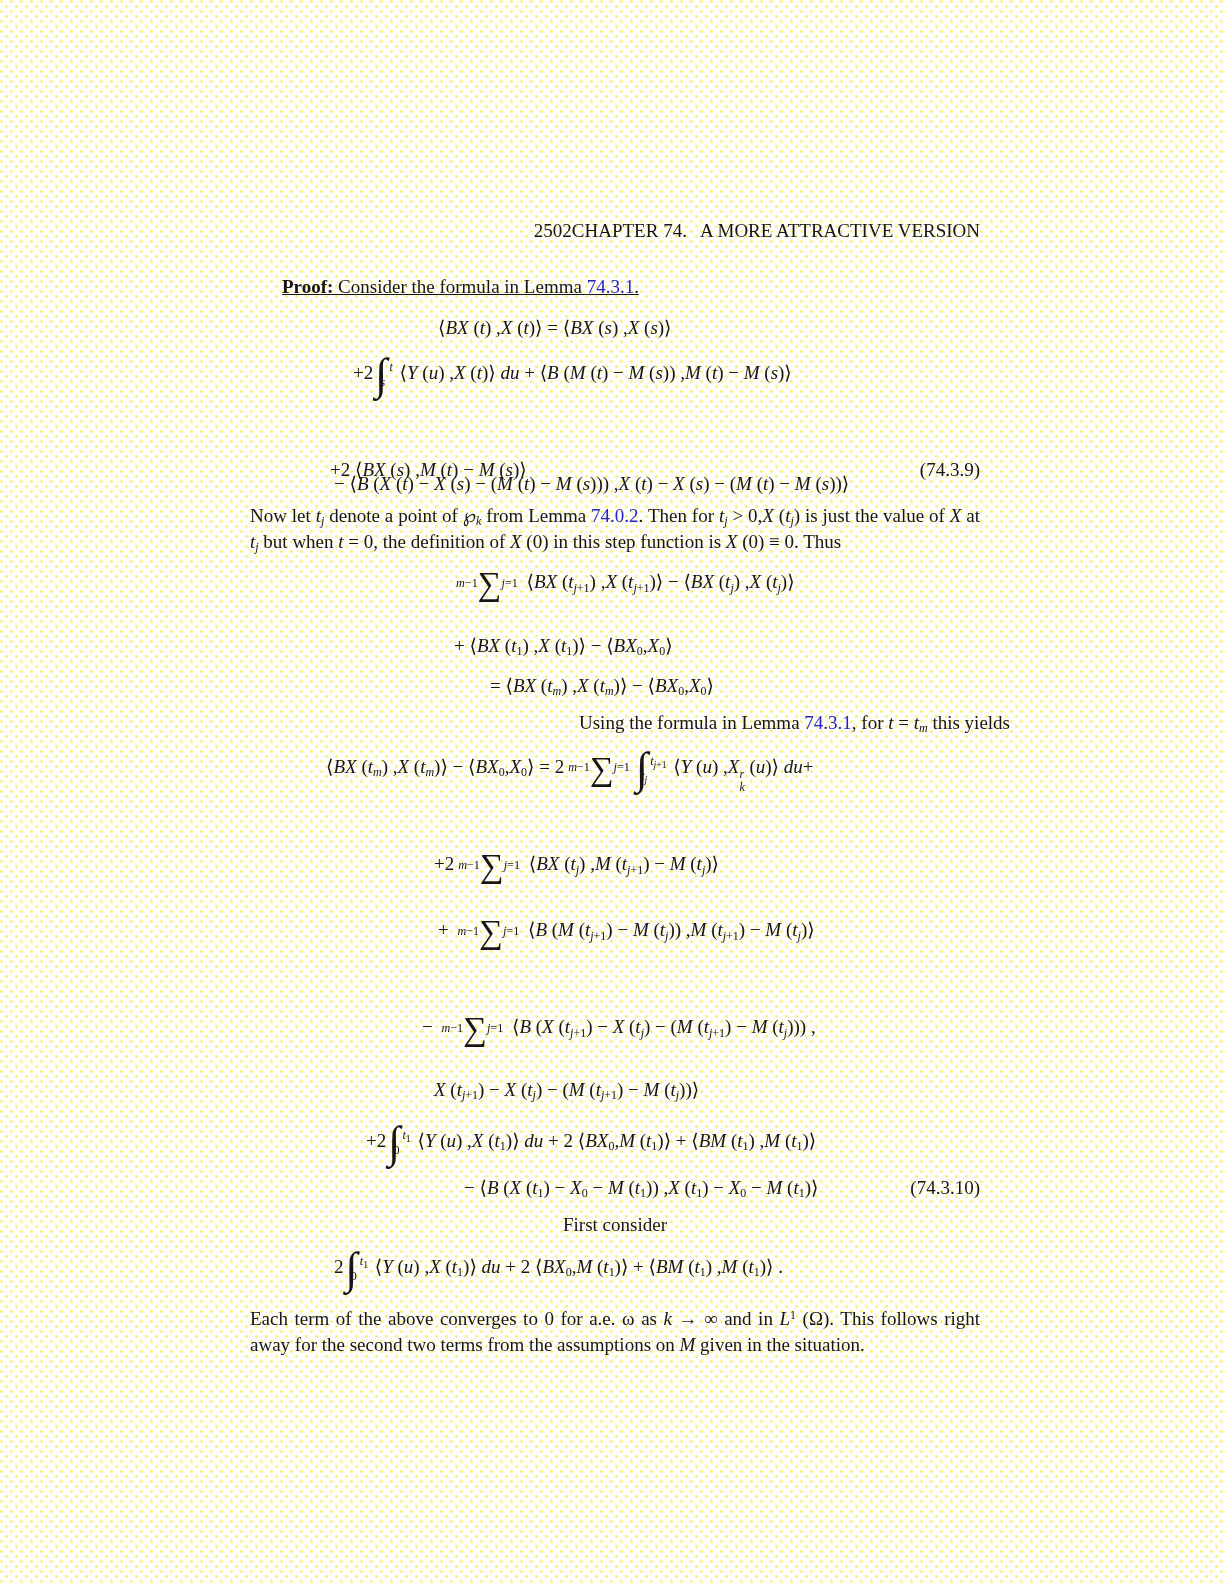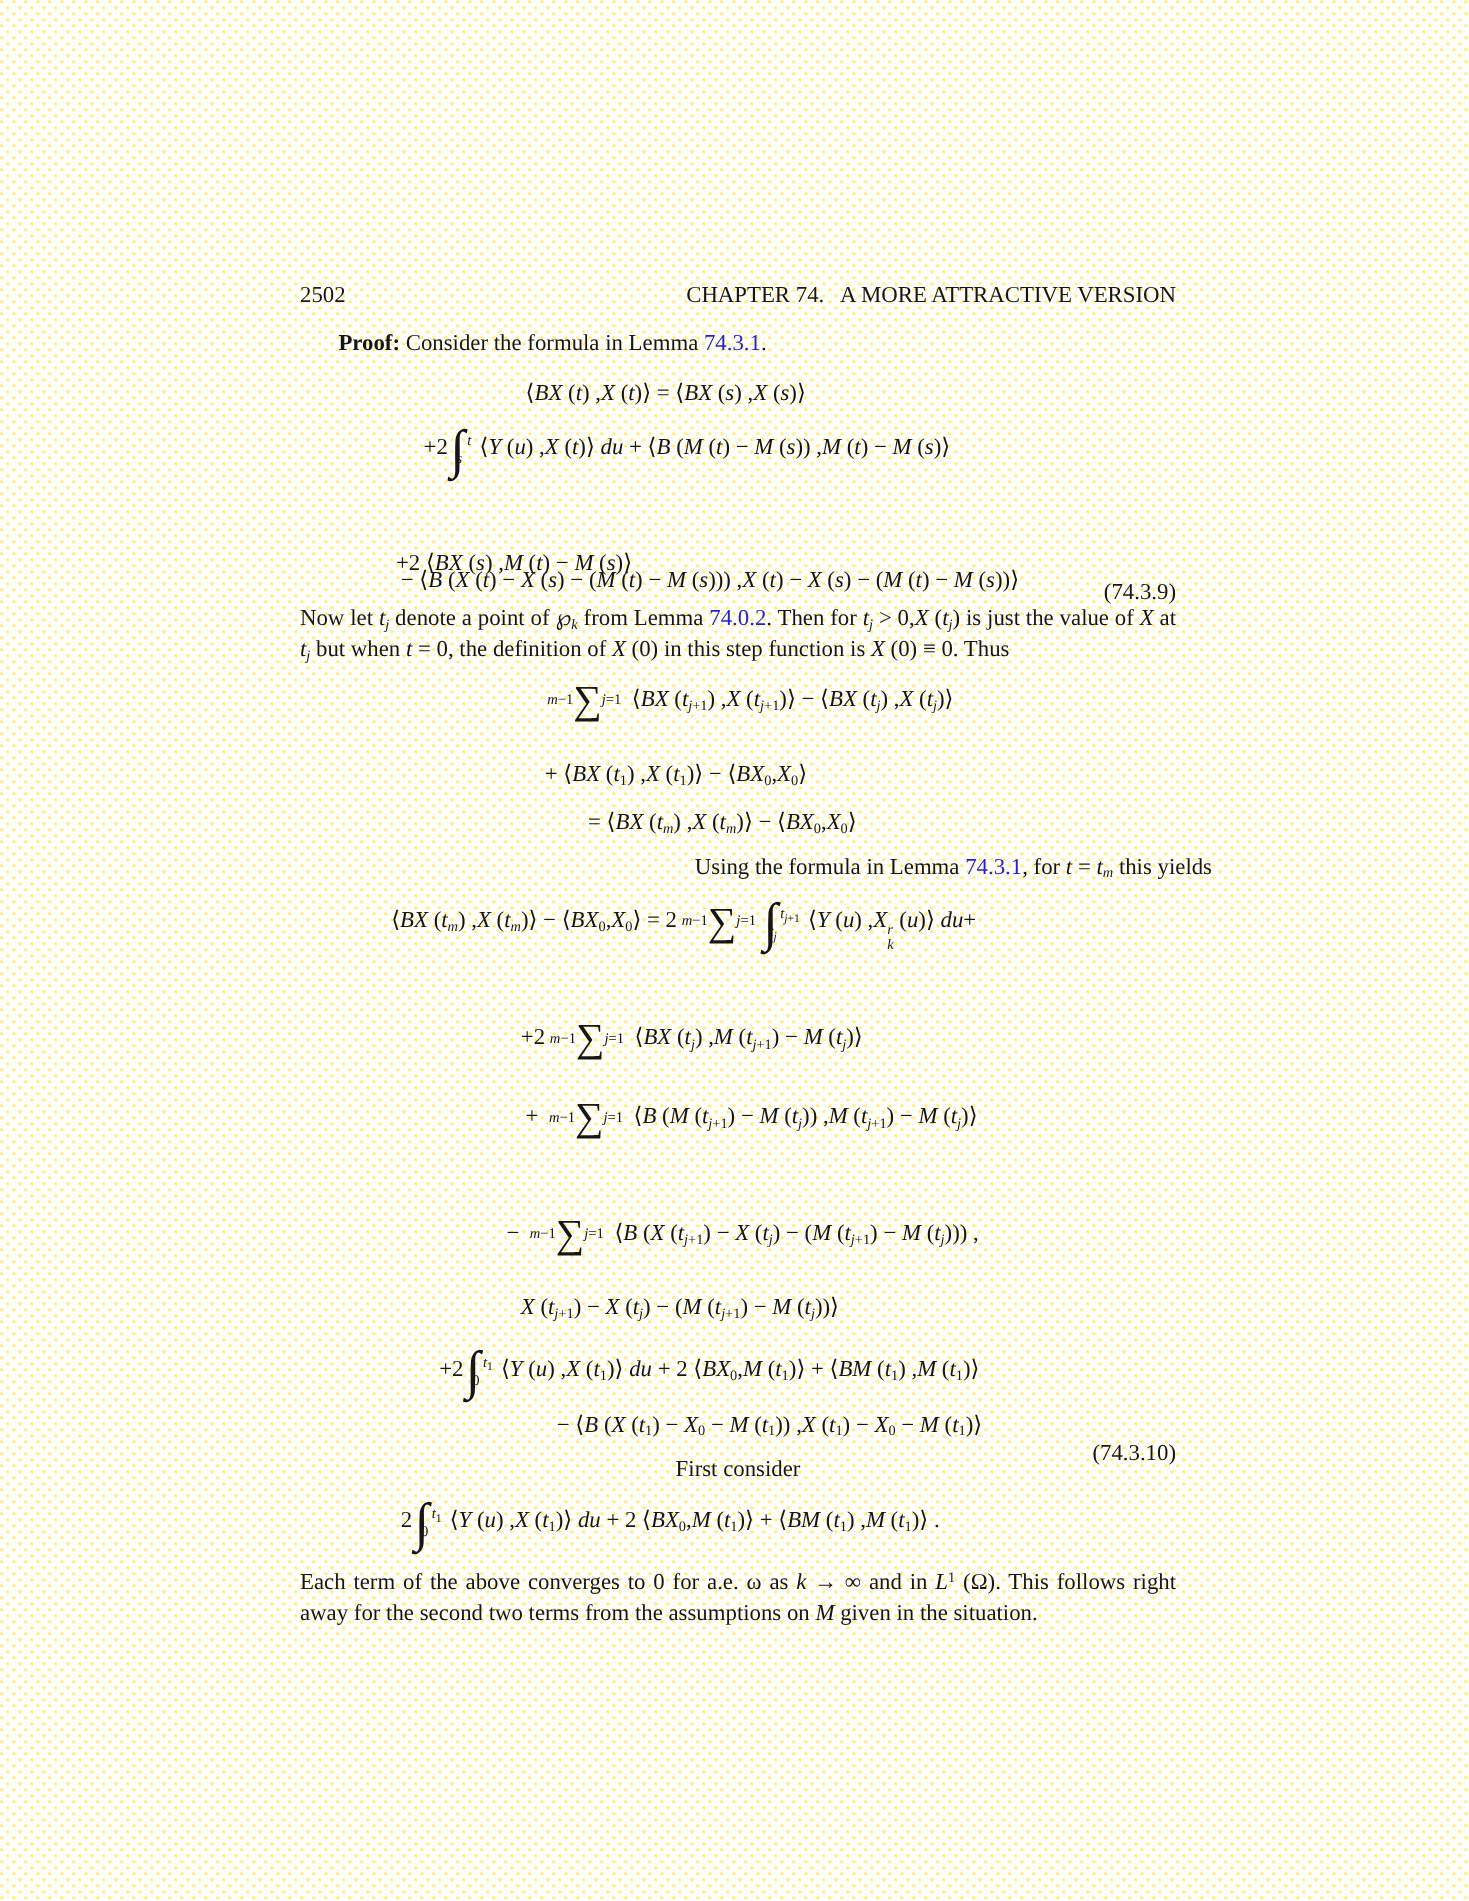--- a/index.html
+++ b/index.html
@@ -10,30 +10,30 @@
     background-image:
       radial-gradient(circle at 1.5px 1.5px, rgba(255,232,60,.65) 1px, rgba(255,232,60,0) 1.7px),
       radial-gradient(circle at 1.5px 1.5px, rgba(255,232,60,.65) 1px, rgba(255,232,60,0) 1.7px);
     background-size:10px 10px,10px 10px;
     background-position:0 0,5px 5px;
     color:#161616;
     font-family:"Liberation Serif","DejaVu Serif","DejaVu Sans",serif;
     font-size:19px;
   }
   .content{position:absolute;left:250px;top:0;width:730px;height:1584px;}
-  .header{position:absolute;top:236px;left:0;width:730px;display:flex;justify-content:space-between;}
+  .header{position:absolute;top:220px;left:0;width:730px;display:flex;justify-content:flex-end;}
   .chap{white-space:pre;}
   .para{position:absolute;left:0;width:730px;line-height:26px;text-align:justify;margin:0;}
-  .p-proof{top:274px;text-indent:32px;}
+  .p-proof{top:274px;text-indent:32px;text-decoration:underline;}
   .p-now{top:503px;}
   .p-using{top:710px;width:760px;text-align:right;}
   .p-first{top:1212px;text-align:center;}
   .p-each{top:1306px;}
   .eqline{position:absolute;white-space:pre;line-height:1.25;}
-  .eqrow{position:absolute;left:0;width:730px;display:flex;align-items:baseline;white-space:pre;line-height:1.25;flex-direction:column;}
+  .eqrow{position:absolute;left:0;width:730px;display:flex;align-items:baseline;white-space:pre;line-height:1.25;}
   .eq1l1{top:316px;left:188px;}
   .eq1l2{top:352px;left:103px;}
   .eq1l3{top:430px;left:84px;margin-top:42px;}
   .eq1l4{top:458px;}
   .eq1l4 .eqm{margin-left:80px;}
   .eq2l1{top:568px;left:202px;}
   .eq2l2{top:634px;left:204px;}
   .eq2l3{top:674px;left:240px;}
   .eq3l1{top:746px;left:76px;}
   .eq3l2{top:850px;left:184px;}

